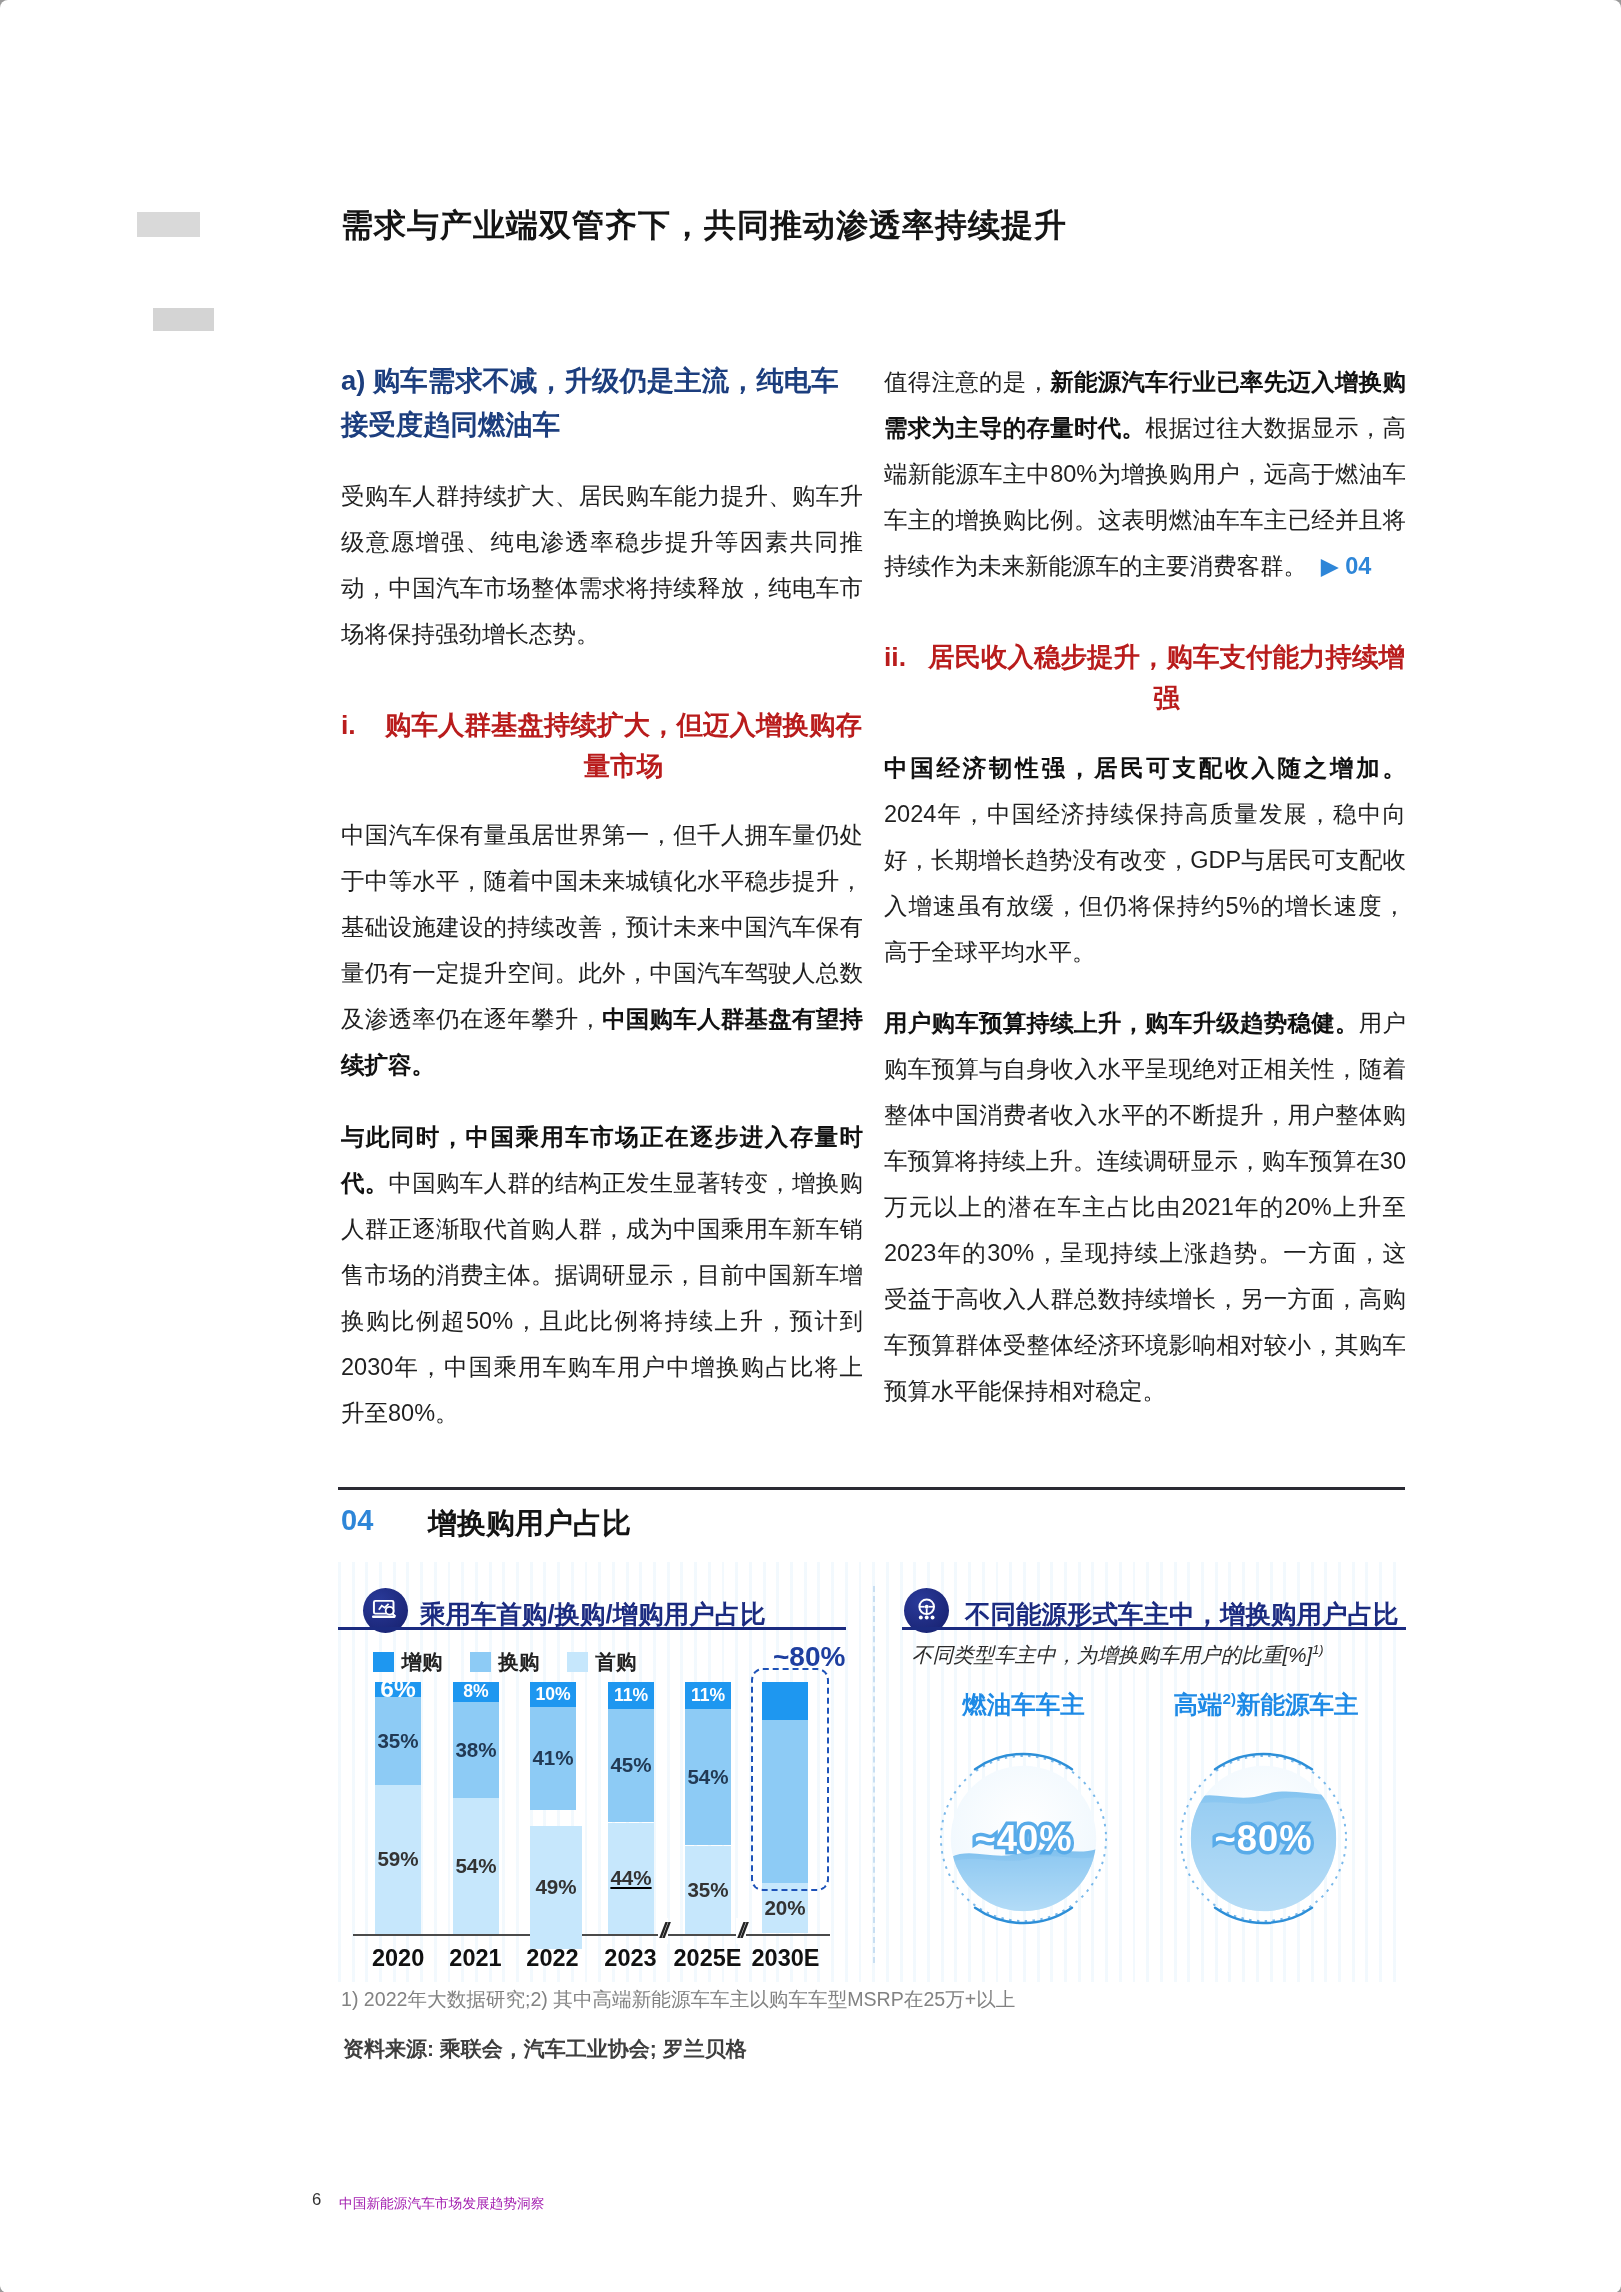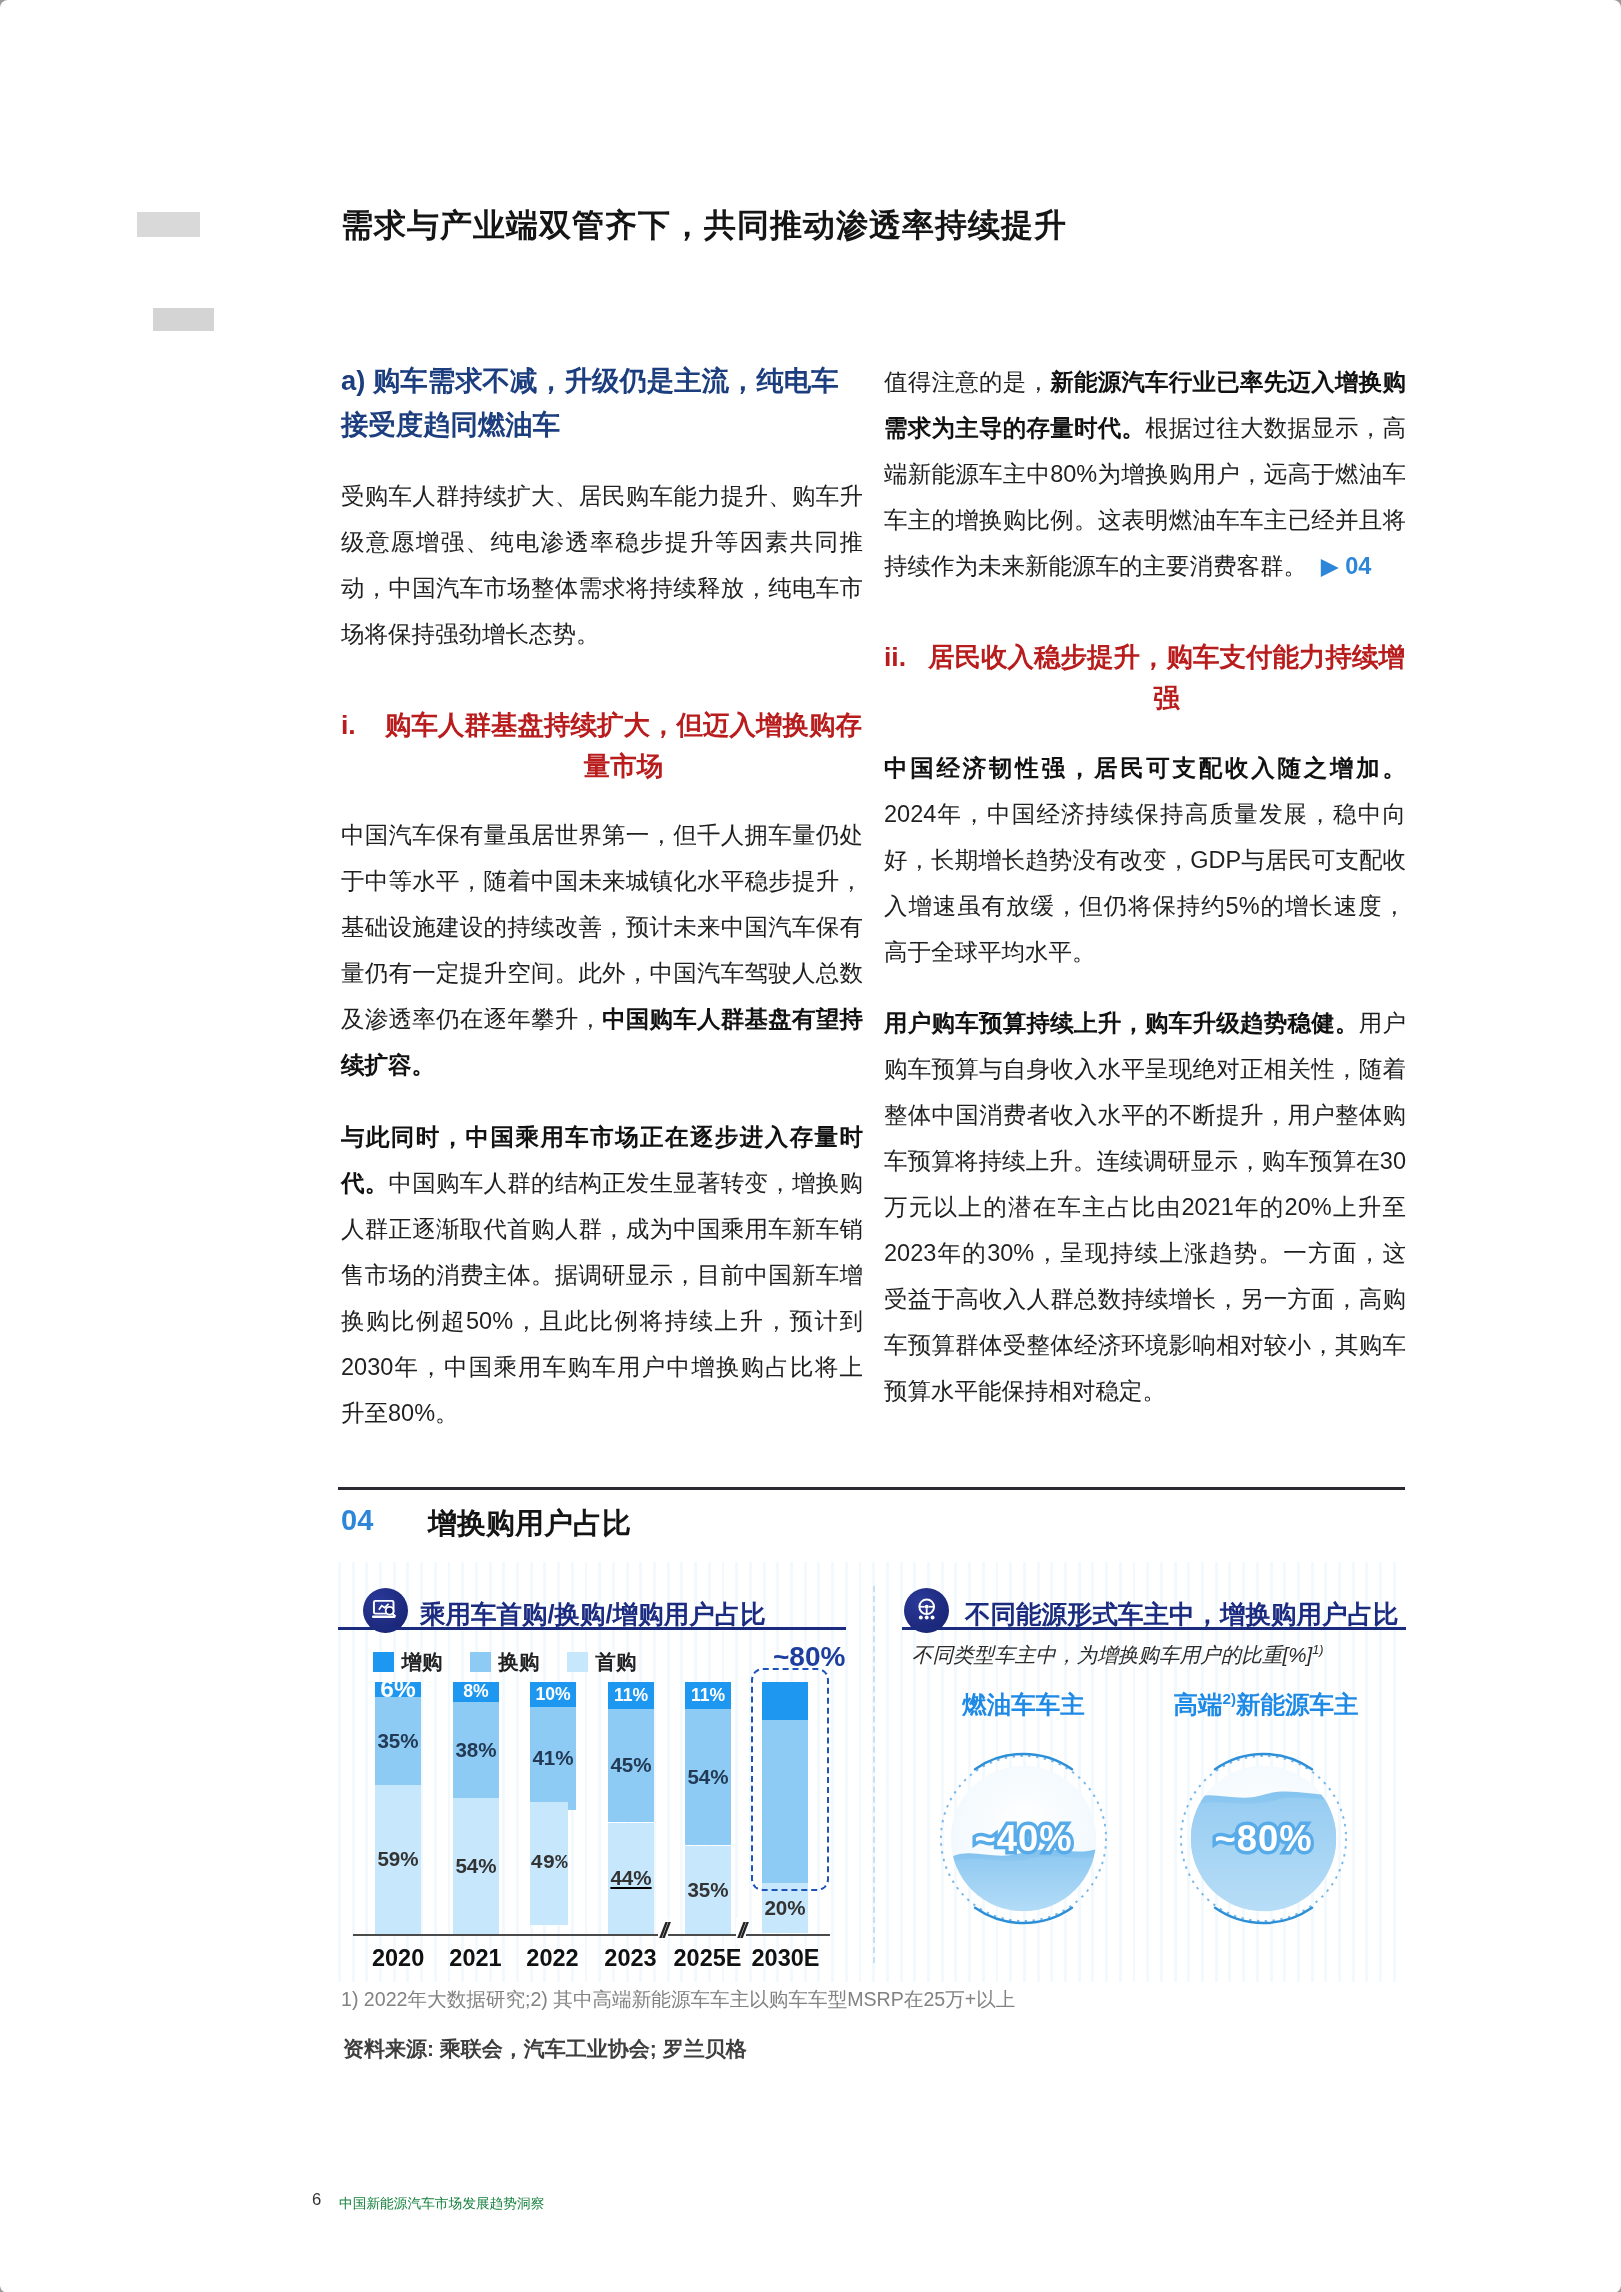--- a/index.html
+++ b/index.html
@@ -64,21 +64,21 @@
   .owner-2{left:257px;width:214px;}
   sup{font-size:0.62em;vertical-align:super;}
   .gauge{position:absolute;width:173px;height:173px;}
   .gauge-1{left:35px;top:182px;}
   .gauge-2{left:275px;top:182px;}
   .gauge-text{font-family:"Liberation Sans","DejaVu Sans",sans-serif;}
   
   .footnote{left:341px;top:1986px;font-size:19.6px;color:#828282;}
   .source{left:343px;top:2035px;font-size:21px;color:#3e3e3e;font-weight:600;}
   .footer-num{left:312px;top:2190px;font-size:16.7px;color:#333;}
-  .footer-text{left:339px;top:2195px;font-size:13.7px;color:#15803d;}
+  .footer-text{left:339px;top:2195px;font-size:13.7px;color:#a21caf;}
 </style>
 </head>
 <body>
 
 <div class="page">
 
   <div class="abs deco1"></div>
   <div class="abs deco2"></div>
 
   <div class="abs page-title">需求与产业端双管齐下，共同推动渗透率持续提升</div>
@@ -173,21 +173,21 @@
         <div class="seg seg-s2" style="left: 115px; top: 228px; width: 46px; height: 136px; background: rgb(198, 231, 252);">
           <span class="seg-label">54%</span>
         </div>
         <div class="cat-label" style="left: 99px;">2021</div>
         <div class="seg seg-s0" style="left: 192px; top: 112px; width: 46px; height: 25px; background: rgb(30, 151, 240);">
           <span class="seg-label">10%</span>
         </div>
         <div class="seg seg-s1" style="left: 192px; top: 137px; width: 46px; height: 103px; background: rgb(141, 203, 245);">
           <span class="seg-label">41%</span>
         </div>
-        <div class="seg seg-s2" style="left: 192px; top: 232px; width: 38px; height: 123px; background: rgb(198, 231, 252); font-family: Liberation Mono, monospace;">
+        <div class="seg seg-s2" style="left: 192px; top: 256px; width: 52px; height: 123px; background: rgb(198, 231, 252);">
           <span class="seg-label">49%</span>
         </div>
         <div class="cat-label" style="left: 176px;">2022</div>
         <div class="seg seg-s0" style="left: 270px; top: 112px; width: 46px; height: 28px; background: rgb(30, 151, 240);">
           <span class="seg-label">11%</span>
         </div>
         <div class="seg seg-s1" style="left: 270px; top: 139px; width: 46px; height: 113px; background: rgb(141, 203, 245);">
           <span class="seg-label">45%</span>
         </div>
         <div class="seg seg-s2" style="left: 270px; top: 253px; width: 46px; height: 111px; background: rgb(198, 231, 252); text-decoration: underline;">

